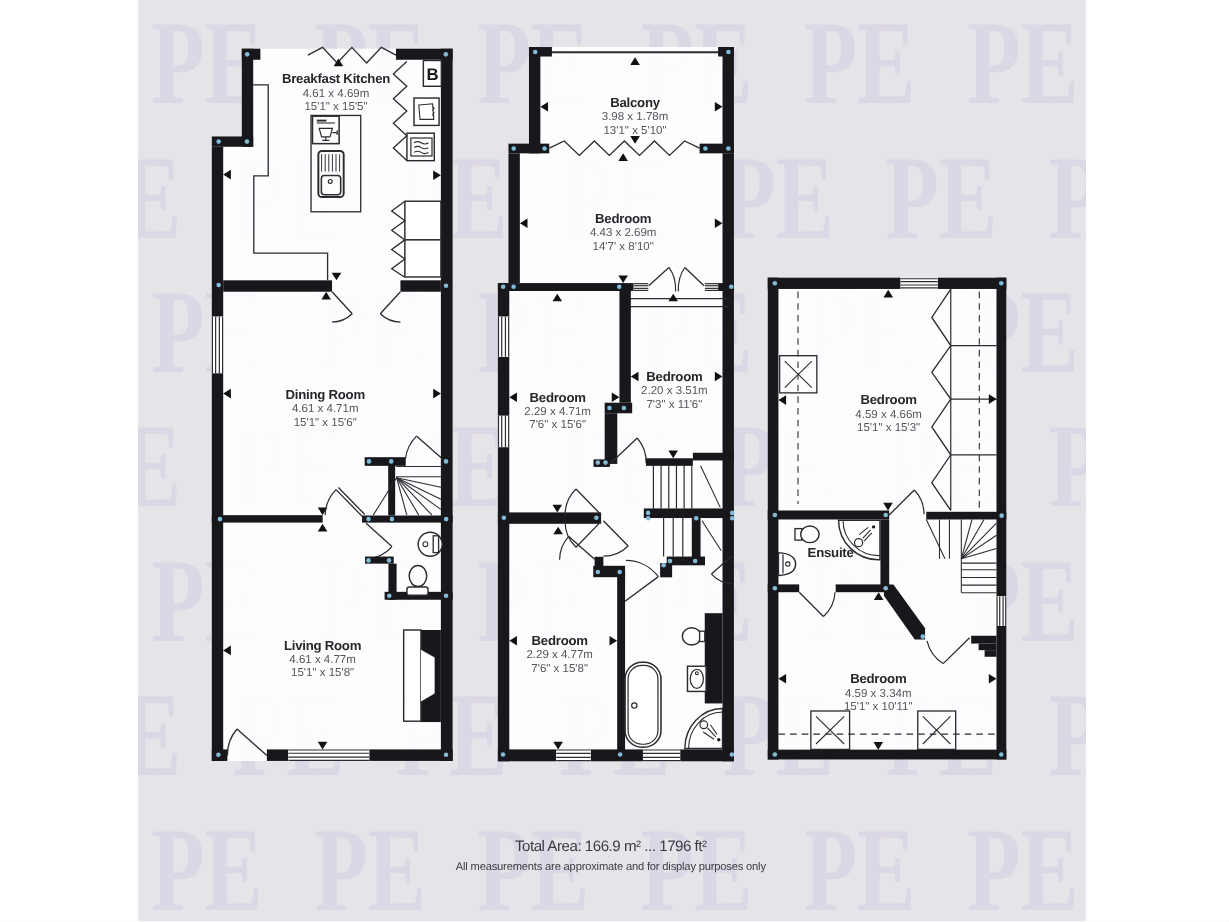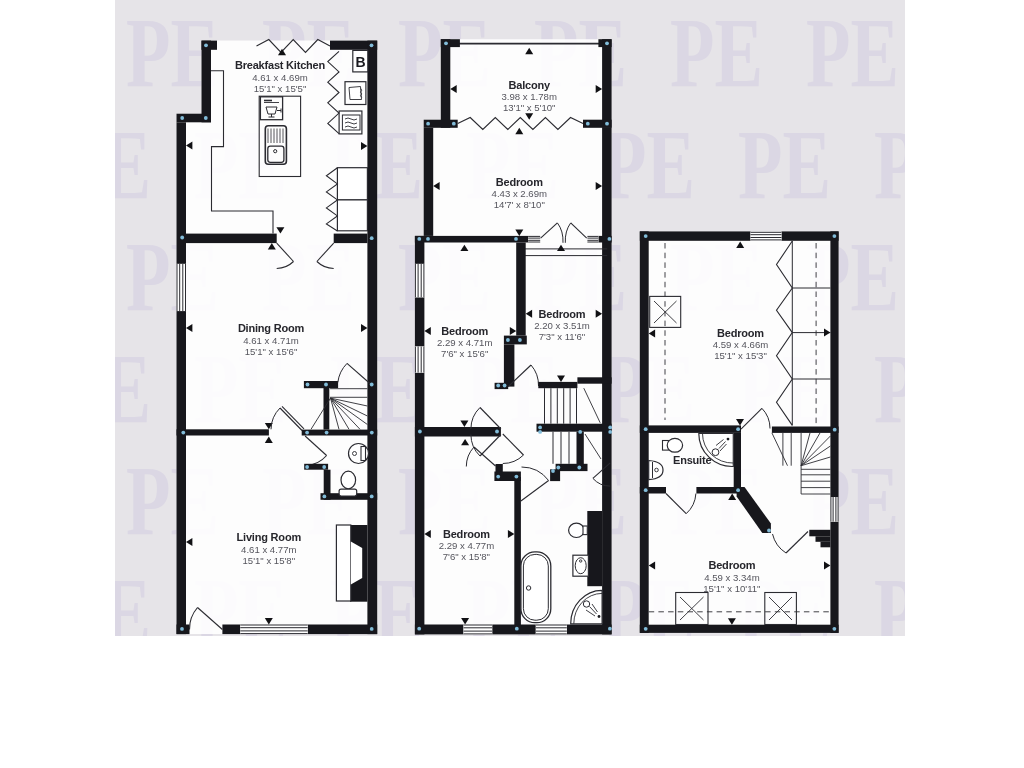--- a/index.html
+++ b/index.html
@@ -1,16 +1,16 @@
 <!DOCTYPE html>
 <html><head>
 <meta charset="utf-8">
 <style>
   html,body{margin:0;padding:0;background:#ffffff;}
-  #page{width:1024px;height:636px;position:relative;overflow:hidden;background:#ffffff;}
+  #page{width:1024px;height:768px;position:relative;overflow:hidden;background:#ffffff;}
   svg{display:block;}
   .rname{font-family:"Liberation Sans",sans-serif;font-weight:bold;font-size:11px;fill:#26262c;letter-spacing:-0.2px;}
   .rdim{font-family:"Liberation Sans",sans-serif;font-size:9.6px;fill:#55555d;}
   .wm{font-family:"Liberation Serif",serif;font-weight:bold;fill:#dbd7e4;}
   .tot{font-family:"Liberation Sans",sans-serif;font-size:12.6px;fill:#3b3b42;letter-spacing:-0.4px;}
   .sub{font-family:"Liberation Sans",sans-serif;font-size:9.3px;fill:#3b3b42;letter-spacing:-0.15px;}
 </style>
 </head>
 <body>
 <div id="page">

